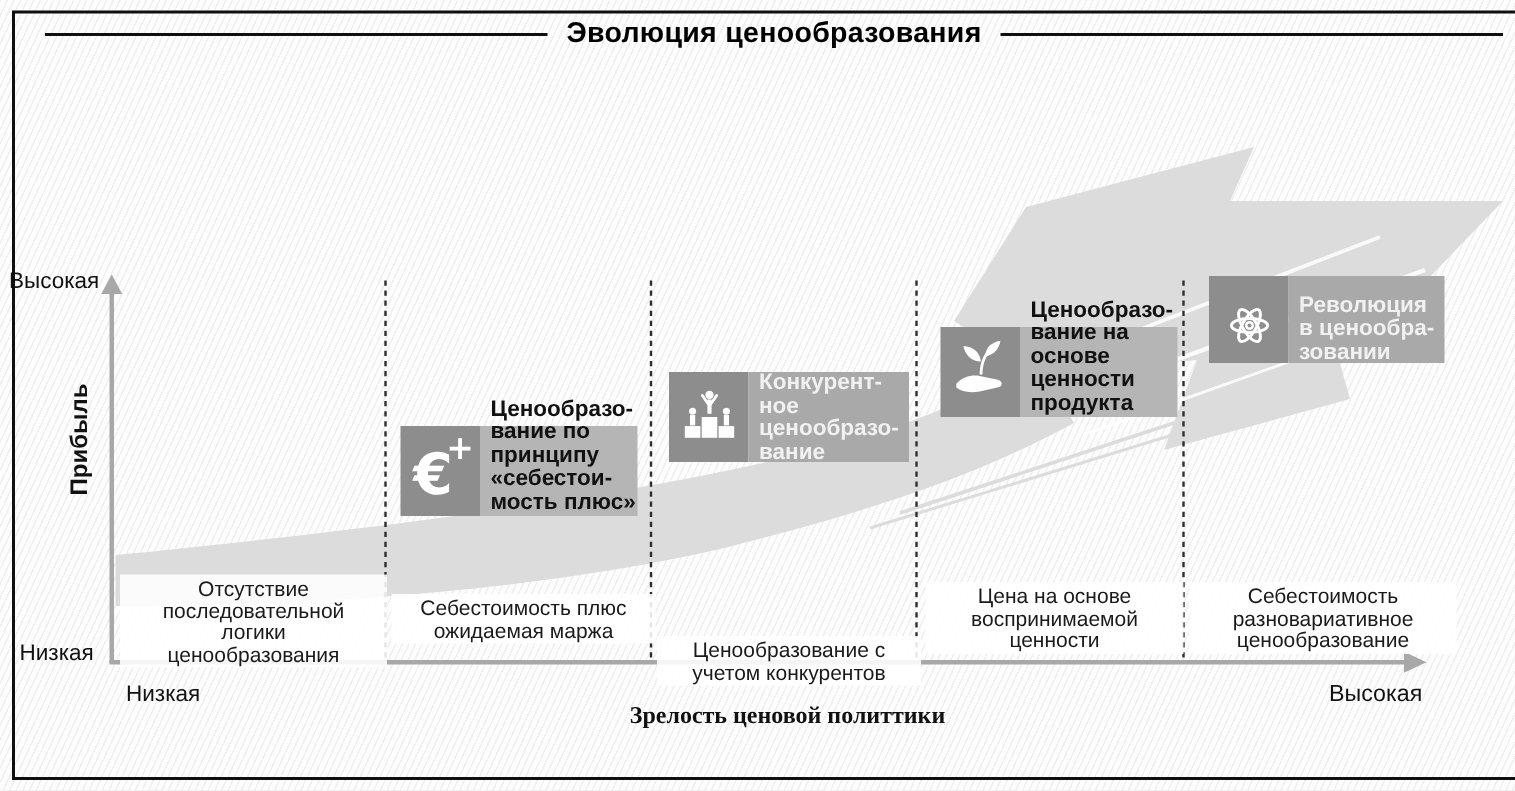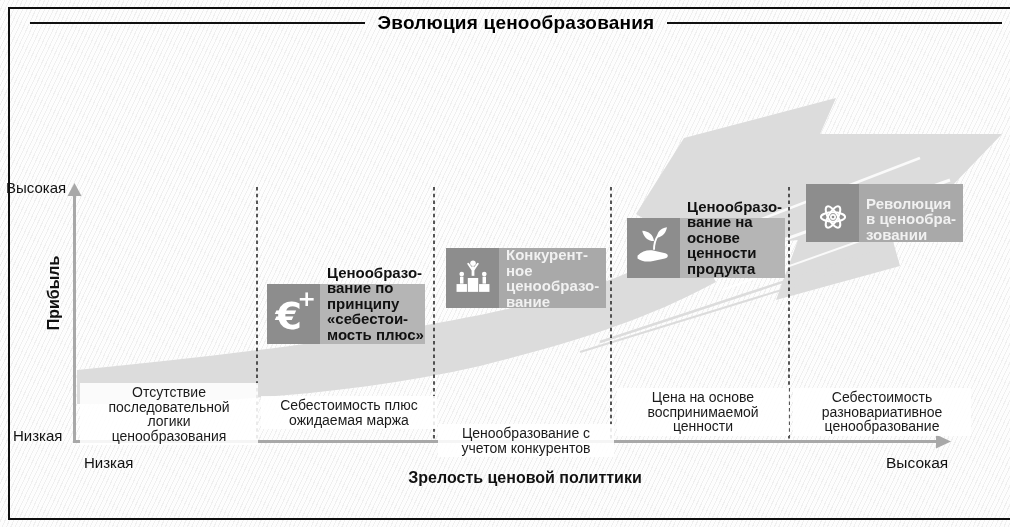--- a/index.html
+++ b/index.html
@@ -50,21 +50,21 @@
   #desc-4{left:617px;top:388px;width:166px;}
   #desc-5{left:793px;top:388px;width:172px;}
   
   .axis-label{position:absolute;z-index:4;font-size:15px;color:#111;white-space:nowrap;}
   #y-top{left:6px;top:179px;}
   #y-bottom{left:13px;top:427px;}
   #y-title{left:54px;top:293px;transform:translate(-50%,-50%) rotate(-90deg);
     font-weight:bold;font-size:16px;}
   #x-left{left:84px;top:454px;}
   #x-right{left:886px;top:454px;font-size:15.5px;}
-  #x-title{left:360px;top:469px;width:330px;text-align:center;font-weight:bold;font-size:16px;}
+  #x-title{left:360px;top:469px;width:330px;text-align:center;font-weight:bold;font-size:16px;font-family:Liberation Serif, serif;}
 </style>
 </head>
 <body>
 
 <div id="slide">
   <div id="frame"></div>
 
   <div id="title-row">
     <div class="title-line"></div>
     <div id="title">Эволюция ценообразования</div>

